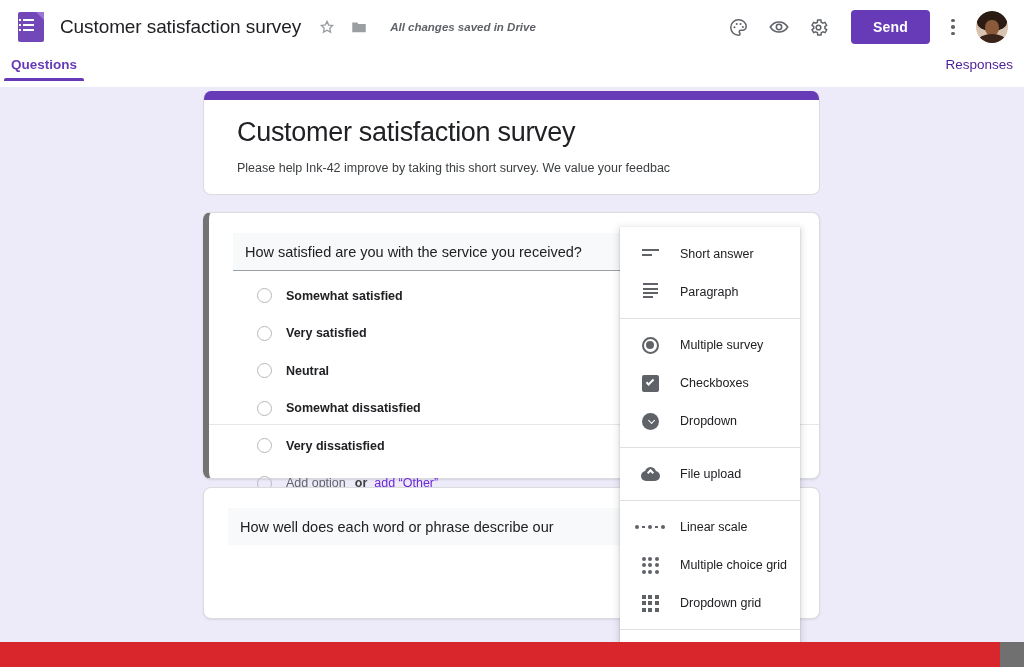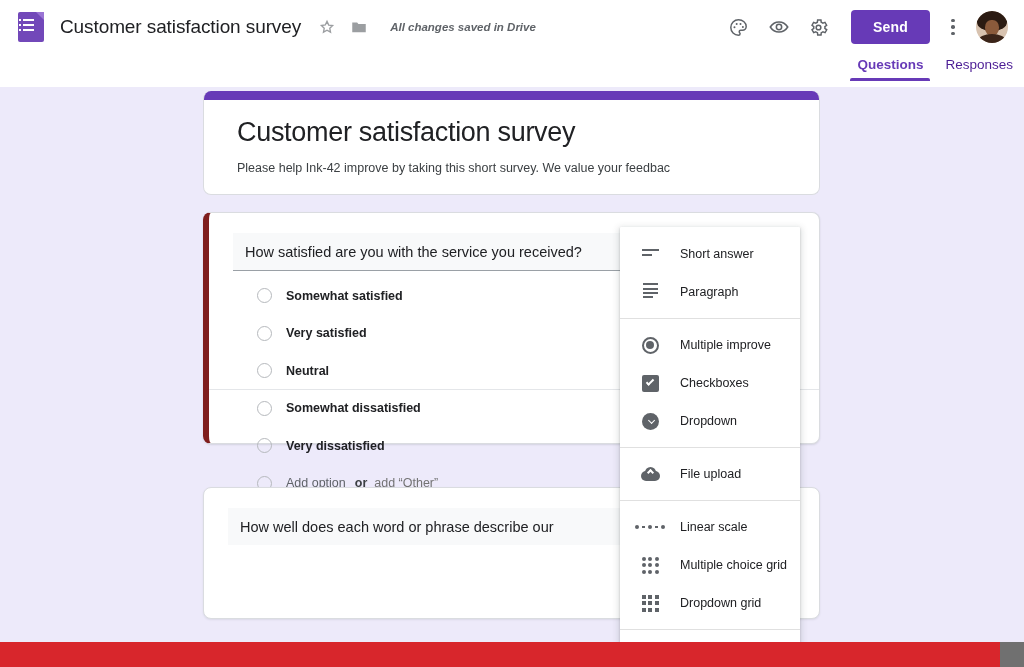--- a/index.html
+++ b/index.html
@@ -69,21 +69,21 @@
     border-radius: 45% 45% 50% 50%; background: #8a5a3b;
   }
   .avatar .shoulders {
     position: absolute; left: 2px; bottom: -4px; width: 28px; height: 13px;
     border-radius: 50% 50% 0 0; background: #3a2419;
   }
 
   
   .tabbar {
     position: absolute; left: 0; top: 54px; width: 1024px; height: 33px;
-    background: #ffffff; display: flex; align-items: flex-start; justify-content: flex-end;
+    background: #ffffff; display: flex; align-items: flex-start; justify-content: space-between;
   }
   .tab {
     font-size: 13.5px; color: #4c1d95; padding: 3px 11px 9px 11px; cursor: pointer;
     position: relative; white-space: nowrap;
   }
   .tab.active { color: #673AB7; font-weight: bold; }
   .tab.active::after {
     content: ""; position: absolute; left: 4px; right: 4px; bottom: 0;
     height: 3px; background: #673AB7; border-radius: 2px 2px 0 0;
   }
@@ -97,38 +97,38 @@
   #header-card { top: 4px; height: 104px; border-top: none; overflow: hidden; }
   #header-card .accent { height: 9px; background: #673AB7; }
   #header-card .hc-body { padding: 17px 33px 0 33px; }
   .form-title {
     font-size: 27px; color: #202124; font-weight: normal; letter-spacing: -0.3px;
     line-height: 1.15; cursor: text;
   }
   .form-desc { font-size: 12.5px; color: #3c4043; margin-top: 13px; cursor: text; }
 
   #q-card {
-    top: 125px; height: 232px; border-left: 6px solid #7f1d1d; padding: 0;
+    top: 125px; height: 267px; border-left: 6px solid #737373; padding: 0;
     box-shadow: 0 1px 2px rgba(60,64,67,.14);
   }
   .q-inner { padding: 20px 24px 0 24px; }
   .q-title-field {
     background: #F8F9FA; border-bottom: 1px solid #9aa0a6;
     padding: 11px 12px 10px 12px; font-size: 14.5px; color: #202124; cursor: text;
   }
   .options { padding: 6px 0 0 2px; }
   .opt { display: flex; align-items: center; height: 37.5px; cursor: pointer; }
   .radio {
     width: 15px; height: 15px; border: 1.6px solid #b6b9bd; border-radius: 50%;
     flex: 0 0 auto; margin-right: 14px; margin-left: 22px;
   }
   .opt-label { font-size: 12.5px; color: #202124; font-weight: bold; }
   .opt-add .opt-label { font-weight: normal; color: #5f6368; }
   .opt-or { font-size: 12.5px; color: #3c4043; font-weight: bold; margin: 0 7px 0 9px; }
-  .opt-other { font-size: 12.5px; color: #737373; cursor: pointer; }
+  .opt-other { font-size: 12.5px; color: #6d28d9; cursor: pointer; }
   .q-footer {
     position: absolute; left: 0; right: 0; bottom: 0; height: 54px;
     border-top: 1px solid #e4e6e9; display: flex; align-items: center;
     justify-content: flex-end; padding-right: 20px; gap: 18px;
   }
   .dup-icon { width: 17px; height: 18px; position: relative; cursor: pointer; }
   .dup-icon span {
     position: absolute; border: 1.6px solid #5f6368; border-radius: 1.5px; background: #fff;
   }
   .dup-icon .back { left: 0; top: 0; width: 11px; height: 14px; }
@@ -371,21 +371,21 @@
       </div>
 
       <div class="menu-sep"></div>
 
       <div class="menu-item">
         <span class="mi-icon">
           <span class="ic-radio">
               <b></b>
             </span>
         </span>
-        <span class="mi-label">Multiple improve</span>
+        <span class="mi-label">Multiple survey</span>
       </div>
       <div class="menu-item">
         <span class="mi-icon">
           <span class="ic-check">
               <b></b>
             </span>
         </span>
         <span class="mi-label">Checkboxes</span>
       </div>
       <div class="menu-item">

